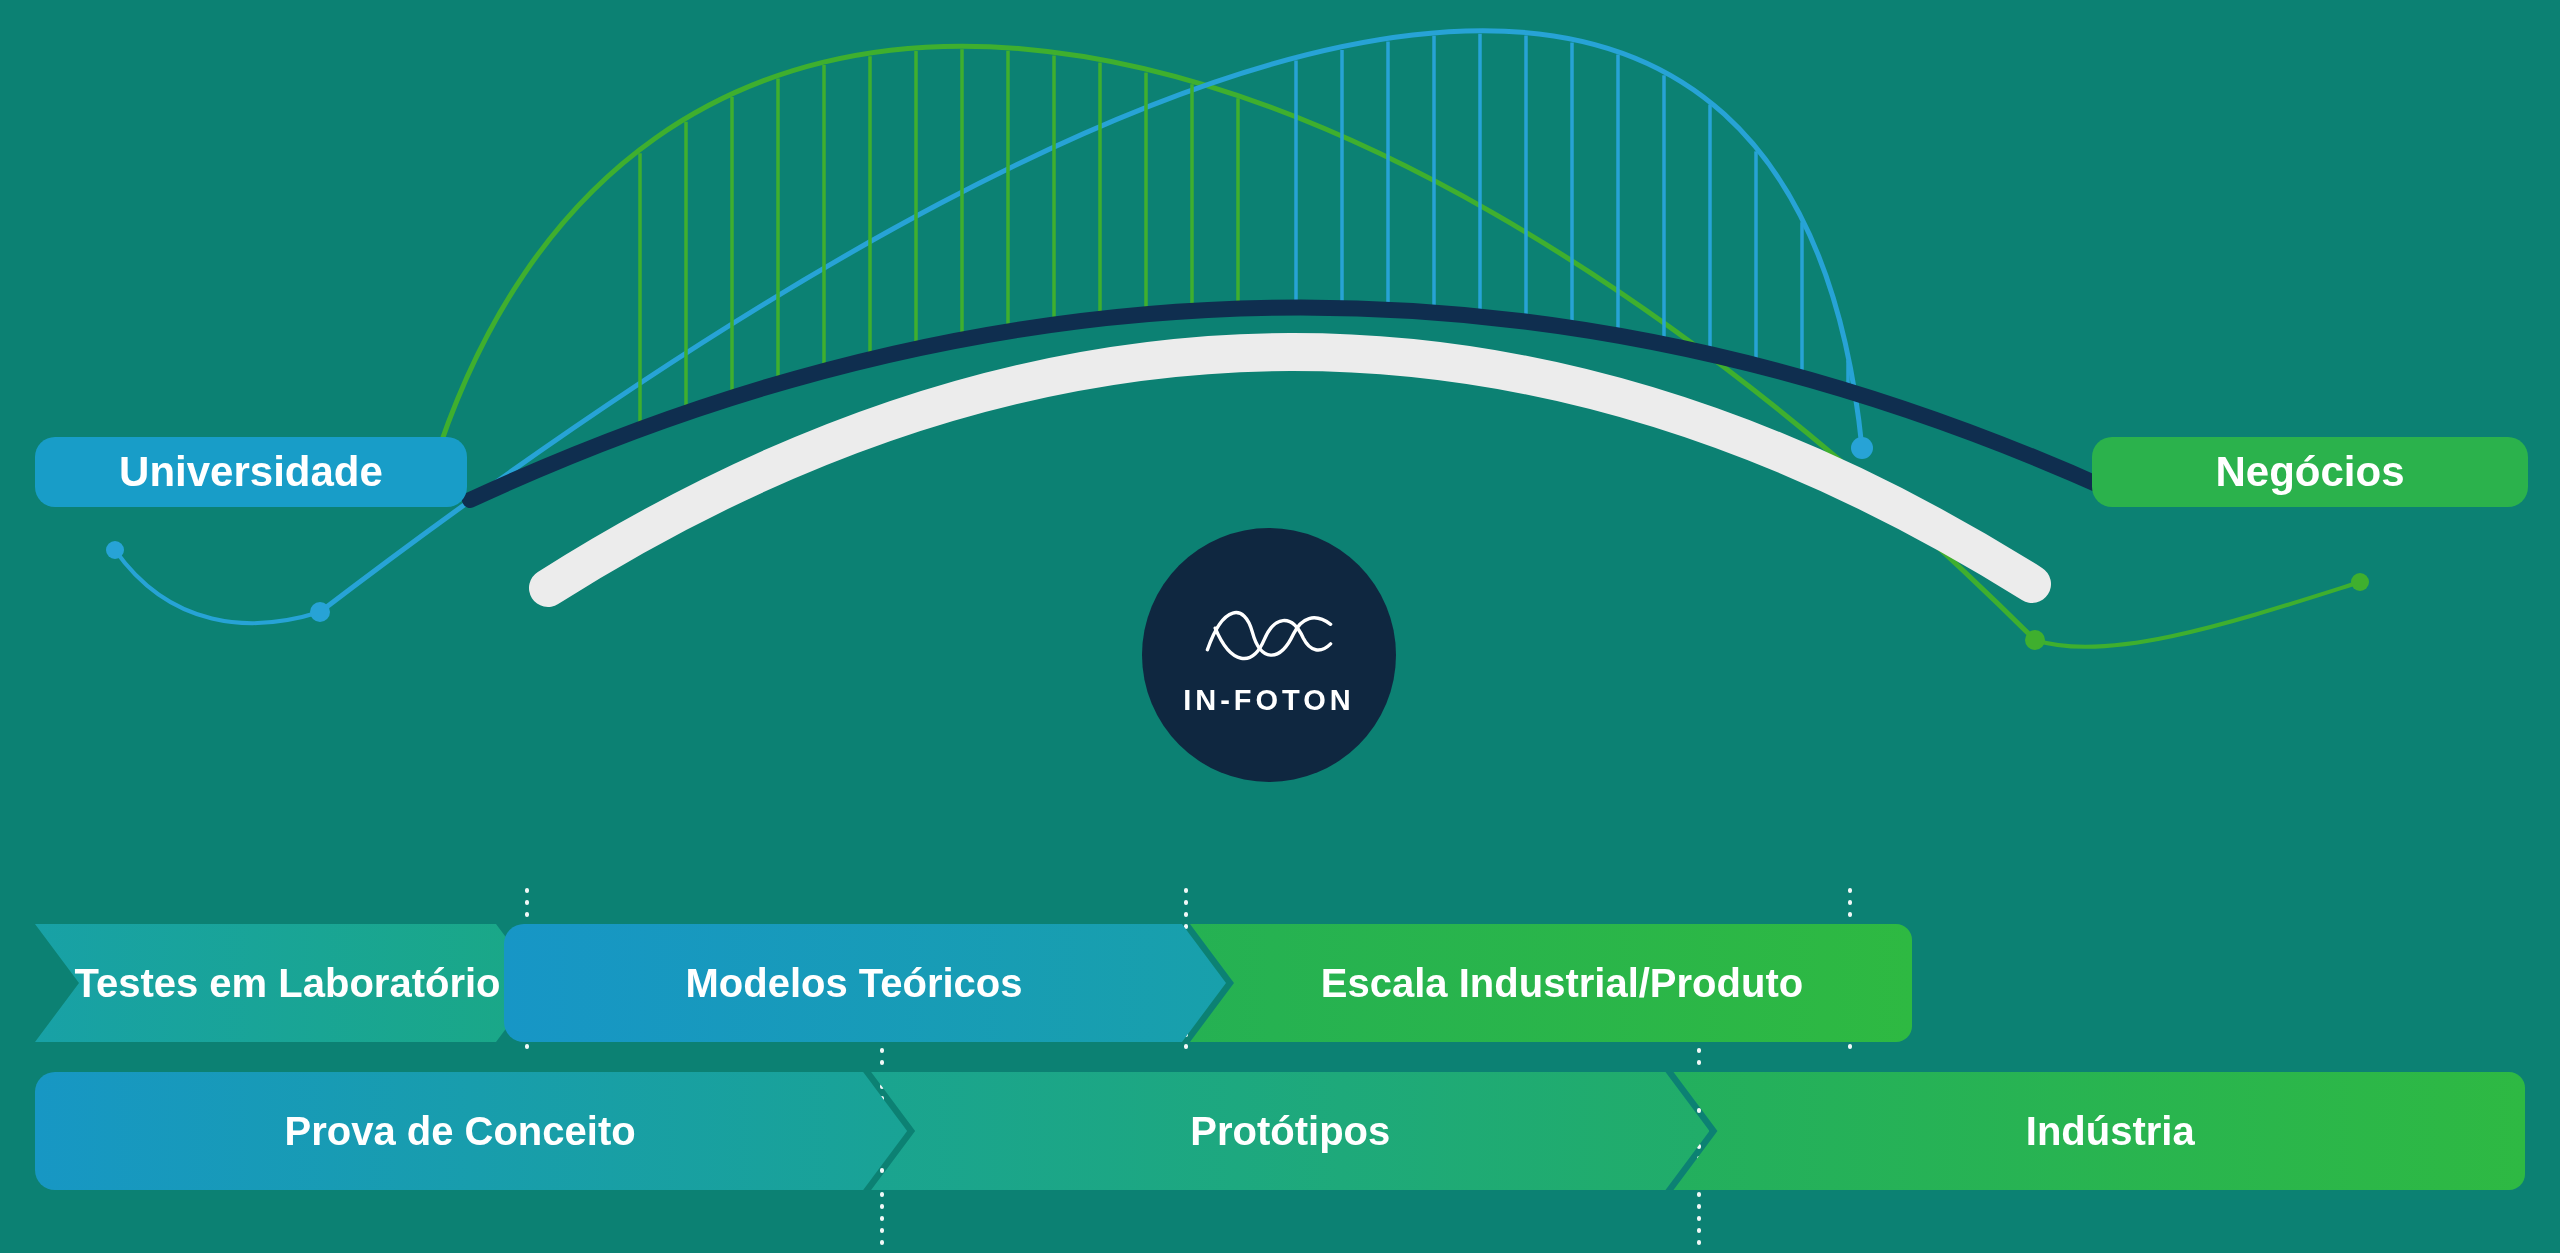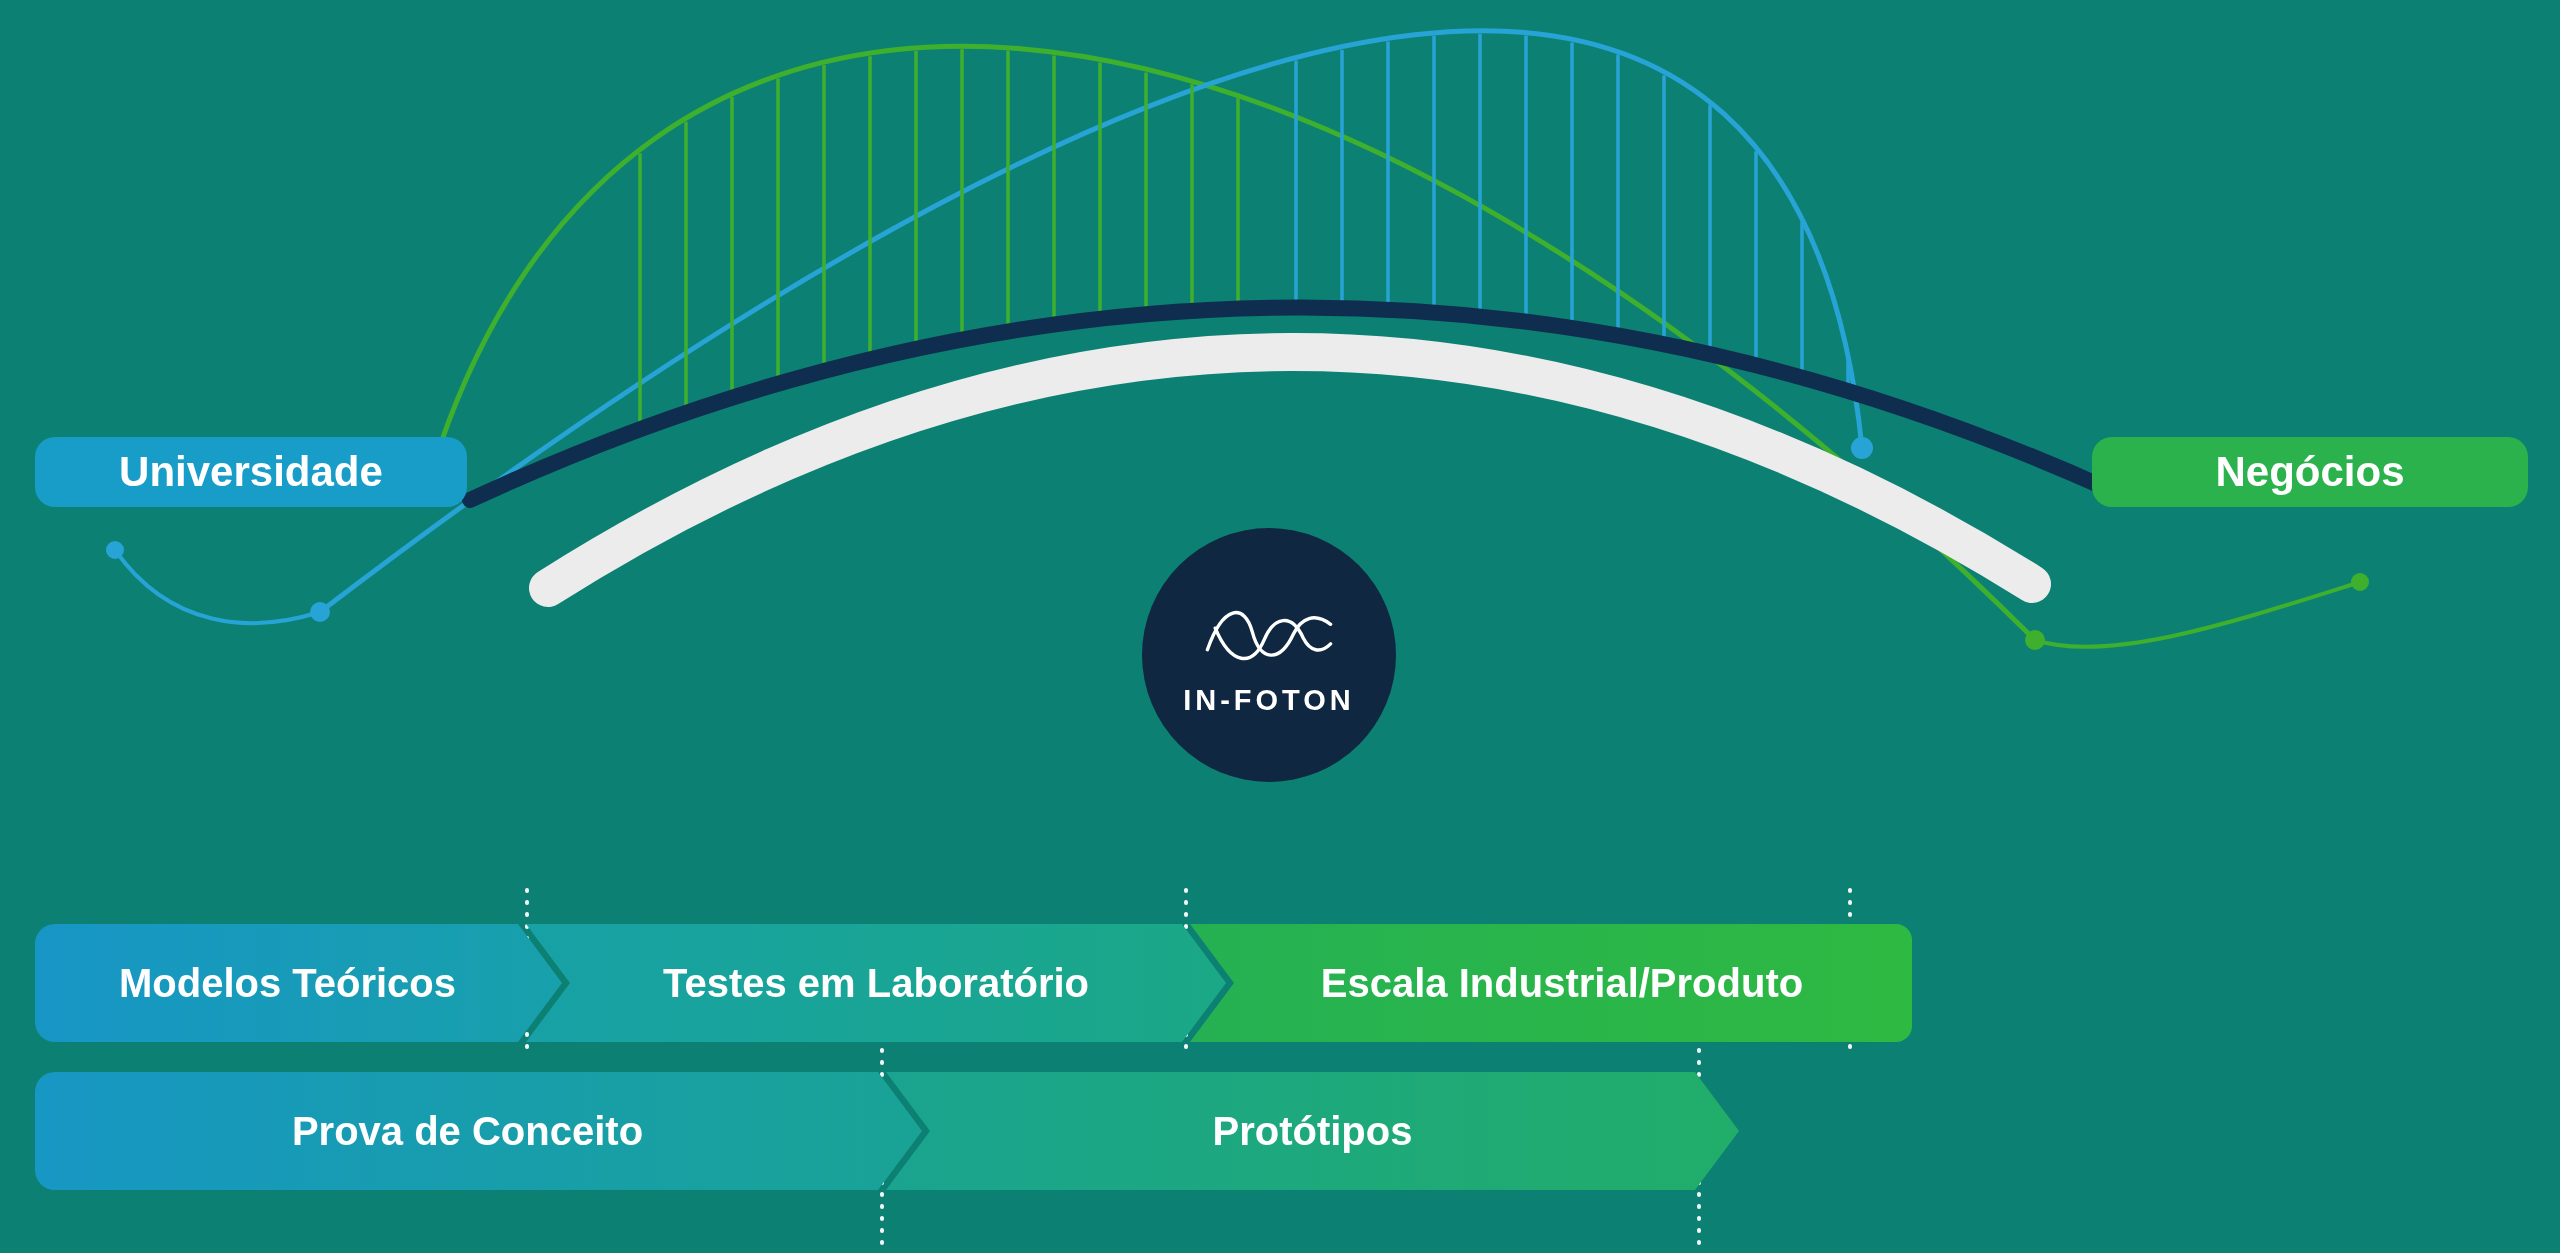--- a/index.html
+++ b/index.html
@@ -155,33 +155,36 @@
 
   <div class="hub">
     <svg class="logo-mark" viewBox="0 0 150 90" xmlns="http://www.w3.org/2000/svg">
       <path d="M 12 58 C 28 12 50 10 58 40 C 66 70 86 72 100 42 C 108 25 122 20 138 32"></path>
       <path d="M 20 36 C 36 74 58 76 70 48 C 80 24 98 20 110 46 C 117 60 128 62 138 52"></path>
     </svg>
     <div class="logo-text">IN-FOTON</div>
   </div>
 
   <div class="row" id="row1">
+    <div class="arrow a-mid" style="background: linear-gradient(90deg, rgb(24, 161, 166), rgb(26, 168, 134));">
+      <span class="arrow-label">Testes em Laboratório</span>
+    </div>
     <div class="arrow a-first" style="background: linear-gradient(90deg, rgb(23, 150, 198), rgb(24, 160, 171));">
       <span class="arrow-label">Modelos Teóricos</span>
-    </div>
-    <div class="arrow a-mid" style="background: linear-gradient(90deg, rgb(24, 161, 166), rgb(26, 168, 134));">
-      <span class="arrow-label">Testes em Laboratório</span>
     </div>
     <div class="arrow a-last" style="background: linear-gradient(90deg, rgb(37, 177, 83), rgb(46, 185, 66));">
       <span class="arrow-label">Escala Industrial/Produto</span>
     </div>
   </div>
 
   <div class="row" id="row2">
     <div class="arrow a-first" style="background: linear-gradient(90deg, rgb(23, 151, 196), rgb(25, 163, 149));">
       <span class="arrow-label">Prova de Conceito</span>
     </div>
     <div class="arrow a-mid" style="background: linear-gradient(90deg, rgb(26, 164, 144), rgb(33, 173, 105));">
       <span class="arrow-label">Protótipos</span>
     </div>
+    <div class="arrow a-last" style="background: linear-gradient(90deg, rgb(35, 175, 94), rgb(46, 185, 67));">
+      <span class="arrow-label">Indústria</span>
+    </div>
   </div>
 
 </div>
 
 </body></html>

